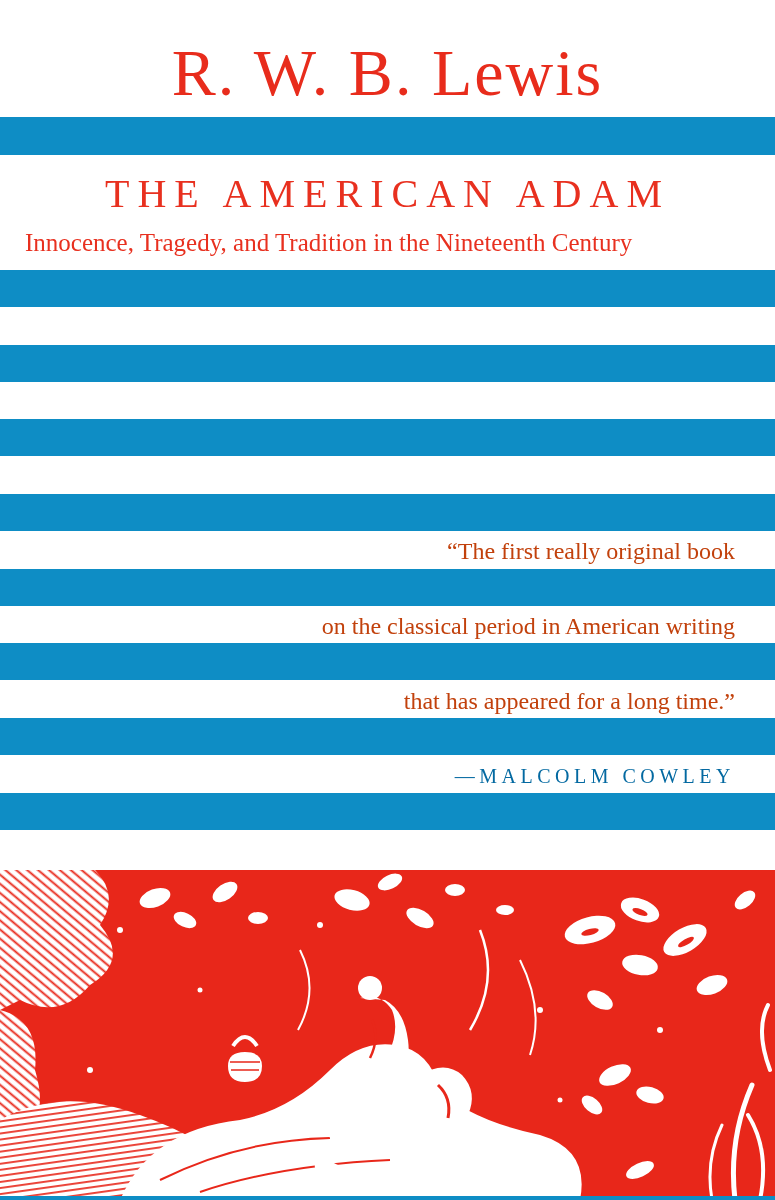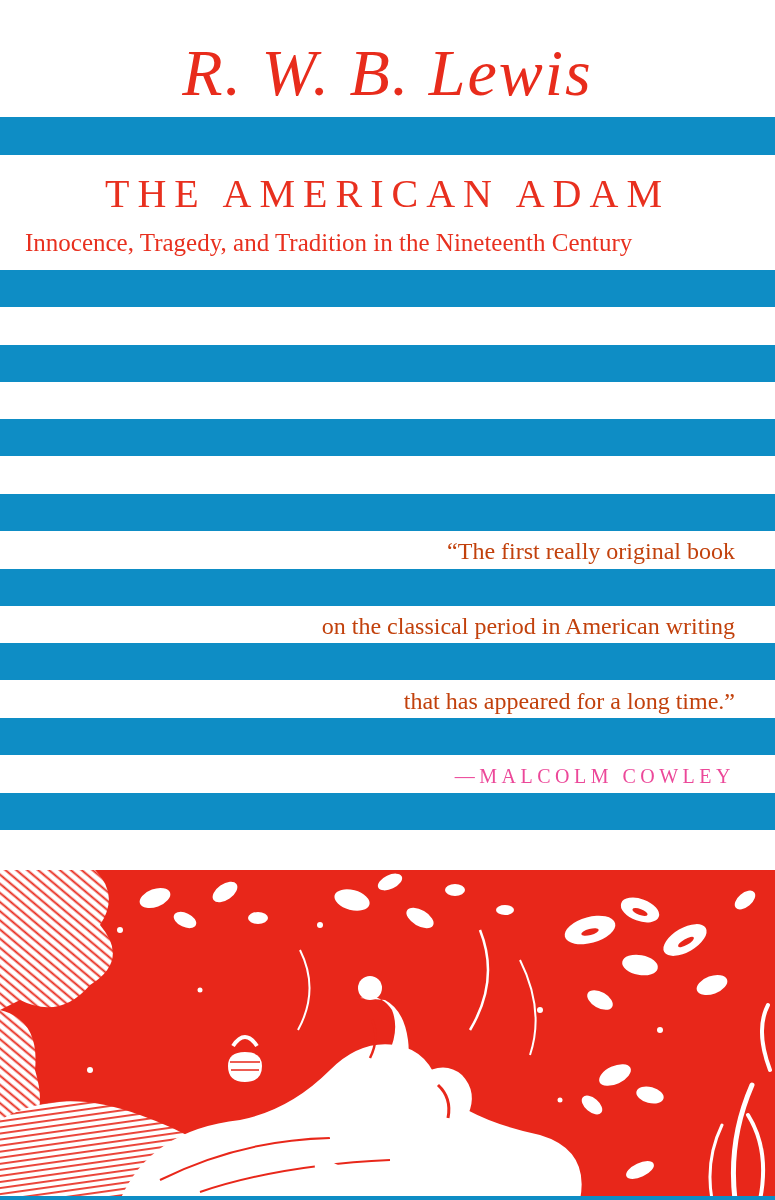--- a/index.html
+++ b/index.html
@@ -18,21 +18,20 @@
     background: #0e8dc5;
   }
   .author {
     position: absolute;
     top: 25px;
     left: 0;
     width: 775px;
     height: 95px;
     line-height: 95px;
     text-align: center;
-    font-style: italic;
     font-size: 66px;
     color: #e82c1c;
     letter-spacing: 2px;
     white-space: nowrap;
   }
   .title {
     position: absolute;
     top: 163px;
     left: 0;
     width: 775px;
@@ -70,21 +69,21 @@
   }
   .attribution {
     position: absolute;
     right: 40px;
     top: 756px;
     height: 40px;
     line-height: 40px;
     text-align: right;
     font-size: 20px;
     letter-spacing: 4.5px;
-    color: #ec4899;
+    color: #0369a1;
     white-space: nowrap;
   }
   .art {
     position: absolute;
     top: 870px;
     left: 0;
     width: 775px;
     height: 330px;
   }
   .bottom-edge {

